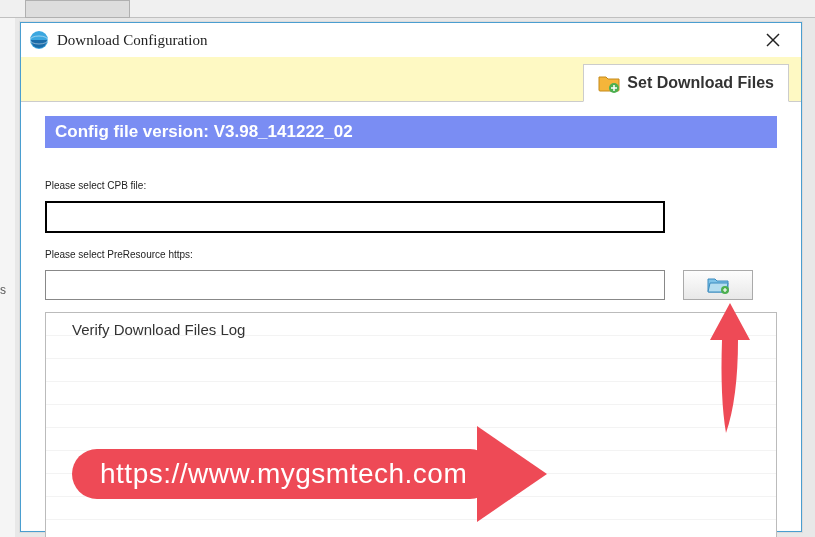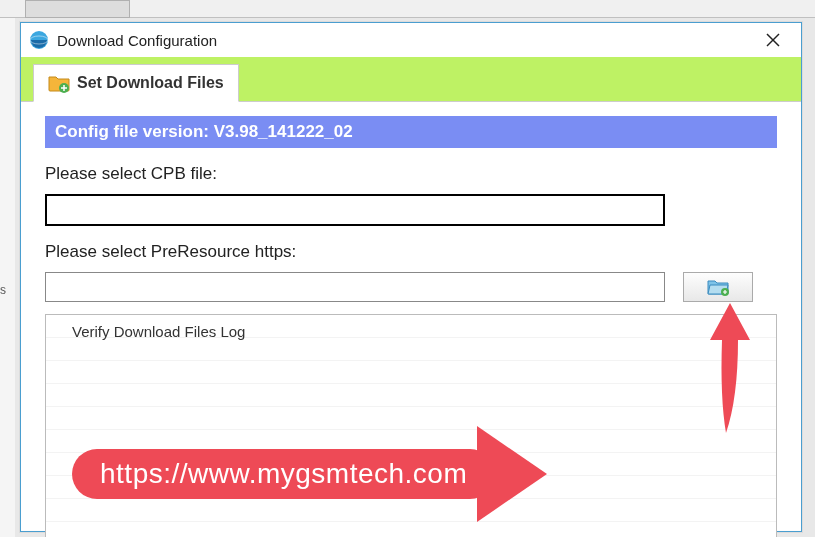--- a/index.html
+++ b/index.html
@@ -52,34 +52,36 @@
     }
     .titlebar-icon {
       width: 20px; height: 20px;
       margin-right: 8px;
       flex-shrink: 0;
     }
     .titlebar-text {
       flex: 1;
       font-size: 15px;
       color: #222;
+      font-family: Liberation Serif, serif;
     }
     .close {
       width: 40px; height: 30px;
       display: flex; align-items: center; justify-content: center;
       font-size: 18px;
       color: #333;
       cursor: pointer;
     }
     .tabstrip {
       display: flex;
       padding: 6px 12px 0 12px;
       gap: 12px;
       border-bottom: 1px solid #ccc;
-      background: #bef264;
+      background: #fef9c3;
+      justify-content: flex-end;
     }
     .tab {
       display: flex;
       align-items: center;
       padding: 8px 14px;
       border: 1px solid #ccc;
       border-bottom: none;
       background: #f1f1f1;
       font-size: 16px;
       color: #333;
@@ -100,24 +102,24 @@
       padding: 14px 24px 0 24px;
       background: #fff;
       height: calc(100% - 80px);
     }
     .version-bar {
       background: #7a8df3;
       color: #fff;
       font-size: 17px;
       font-weight: bold;
       padding: 6px 10px;
-      margin-bottom: 16px;
+      margin-bottom: 32px;
     }
     .field-label {
-      font-size: 17px;
+      font-size: 10px;
       color: #222;
       margin-bottom: 10px;
     }
     .text-input {
       width: 620px;
       height: 32px;
       border: 2px solid #000;
       background: #fff;
       padding: 0 6px;
       font-size: 14px;

